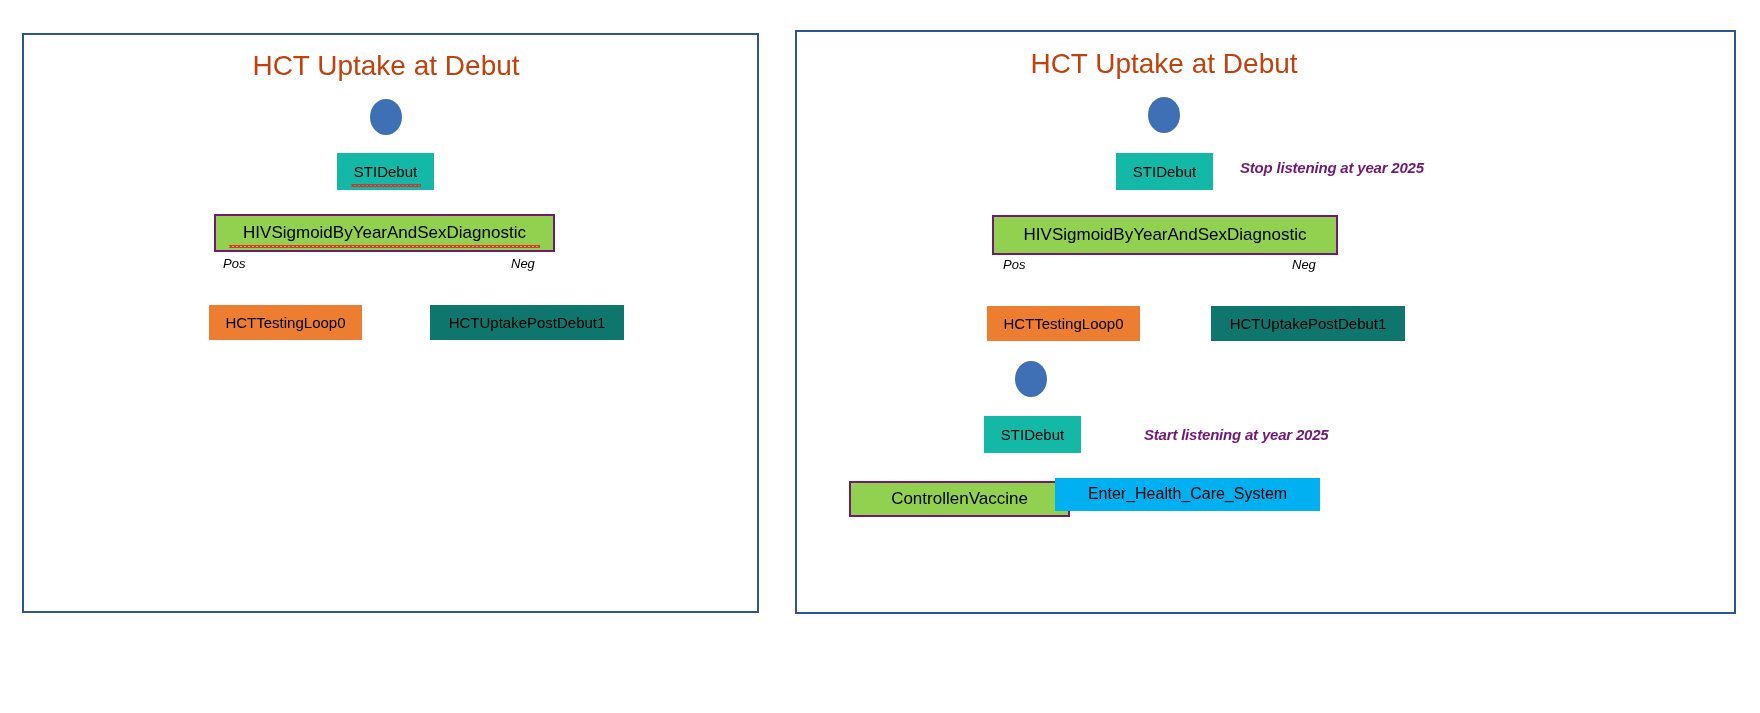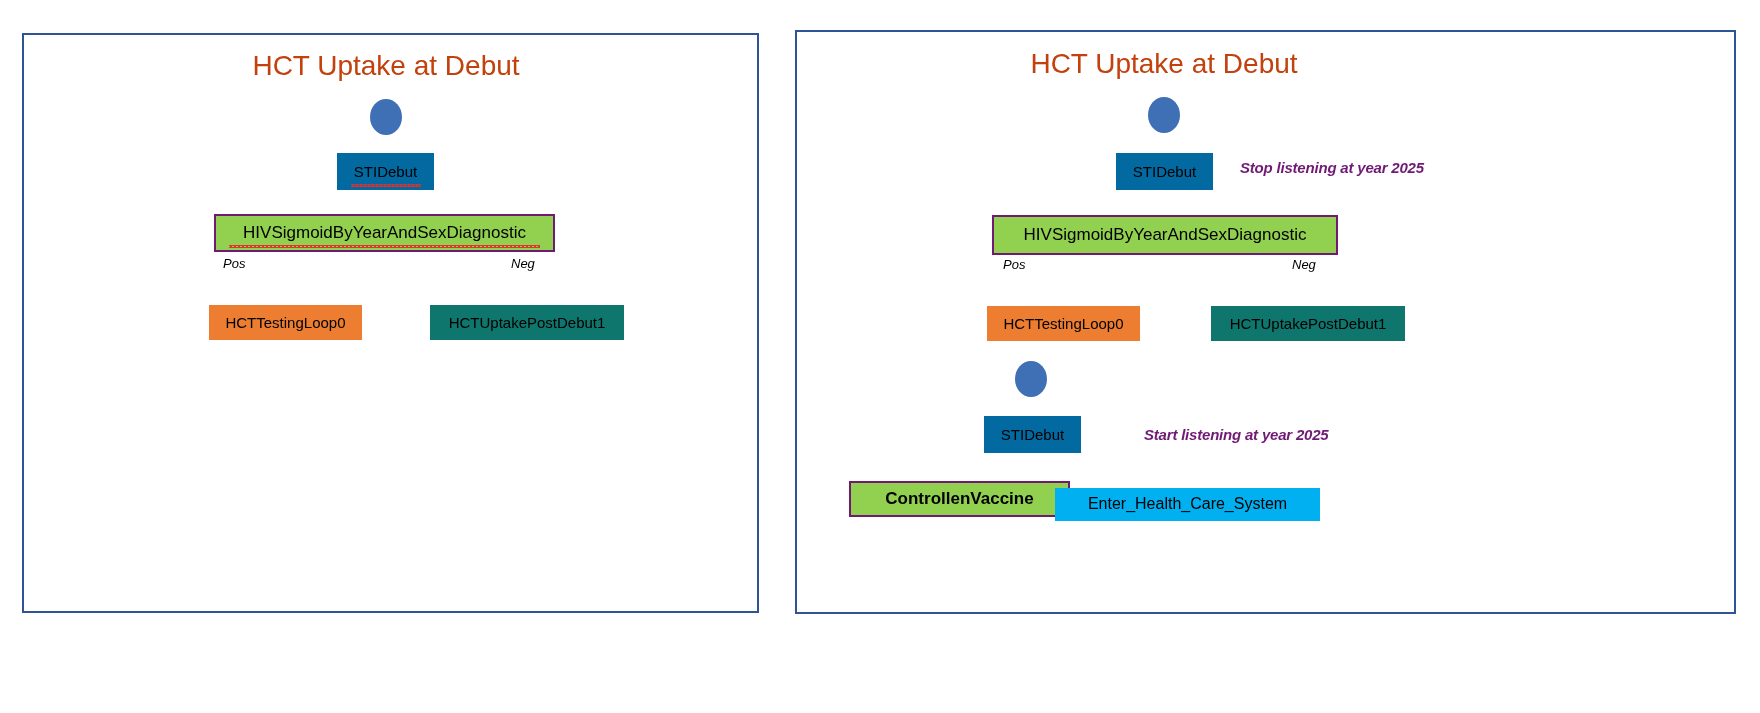--- a/index.html
+++ b/index.html
@@ -46,21 +46,21 @@
     box-sizing: border-box;
     display: flex;
     align-items: center;
     justify-content: center;
     color: #000000;
     font-size: 15px;
     line-height: 1.05;
     white-space: nowrap;
     text-align: center;
   }
-  .node.amber   { background: #0369a1; }
+  .node.amber   { background: #14b8a6; }
   .node.green   { background: #92d050; border: 2px solid #701a75; }
   .node.orange  { background: #ed7d31; margin-left: 44px; }
   .node.magenta { background: #0f766e; }
   .node.cyan    { background: #00b0f0; }
 
   .node.green.big { font-size: 17px; }
   .node.cyan.big  { font-size: 16px; }
 
   
   .squiggle {
@@ -181,17 +181,17 @@
   <div class="node orange" style="left:943px; top:306px; width:153px; height:35px;">HCTTestingLoop0</div>
 
   <div class="node magenta" style="left:1211px; top:306px; width:194px; height:35px;">HCTUptakePostDebut1</div>
 
   <div class="start-node" style="left:1015px; top:361px; width:32px; height:36px;"></div>
 
   <div class="node amber" style="left:984px; top:416px; width:97px; height:37px;">STIDebut</div>
 
   <div class="note" style="left:1144px; top:426px;">Start listening at year 2025</div>
 
-  <div class="node green big" style="left:849px; top:481px; width:221px; height:36px;font-weight:bold;">ControllenVaccine</div>
+  <div class="node green big" style="left:849px; top:481px; width:221px; height:36px;">ControllenVaccine</div>
 
-  <div class="node cyan big" style="left:1055px; top:488px; width:265px; height:33px;">Enter_Health_Care_System</div>
+  <div class="node cyan big" style="left:1055px; top:478px; width:265px; height:33px;">Enter_Health_Care_System</div>
 
 </div>
 
 </body></html>

